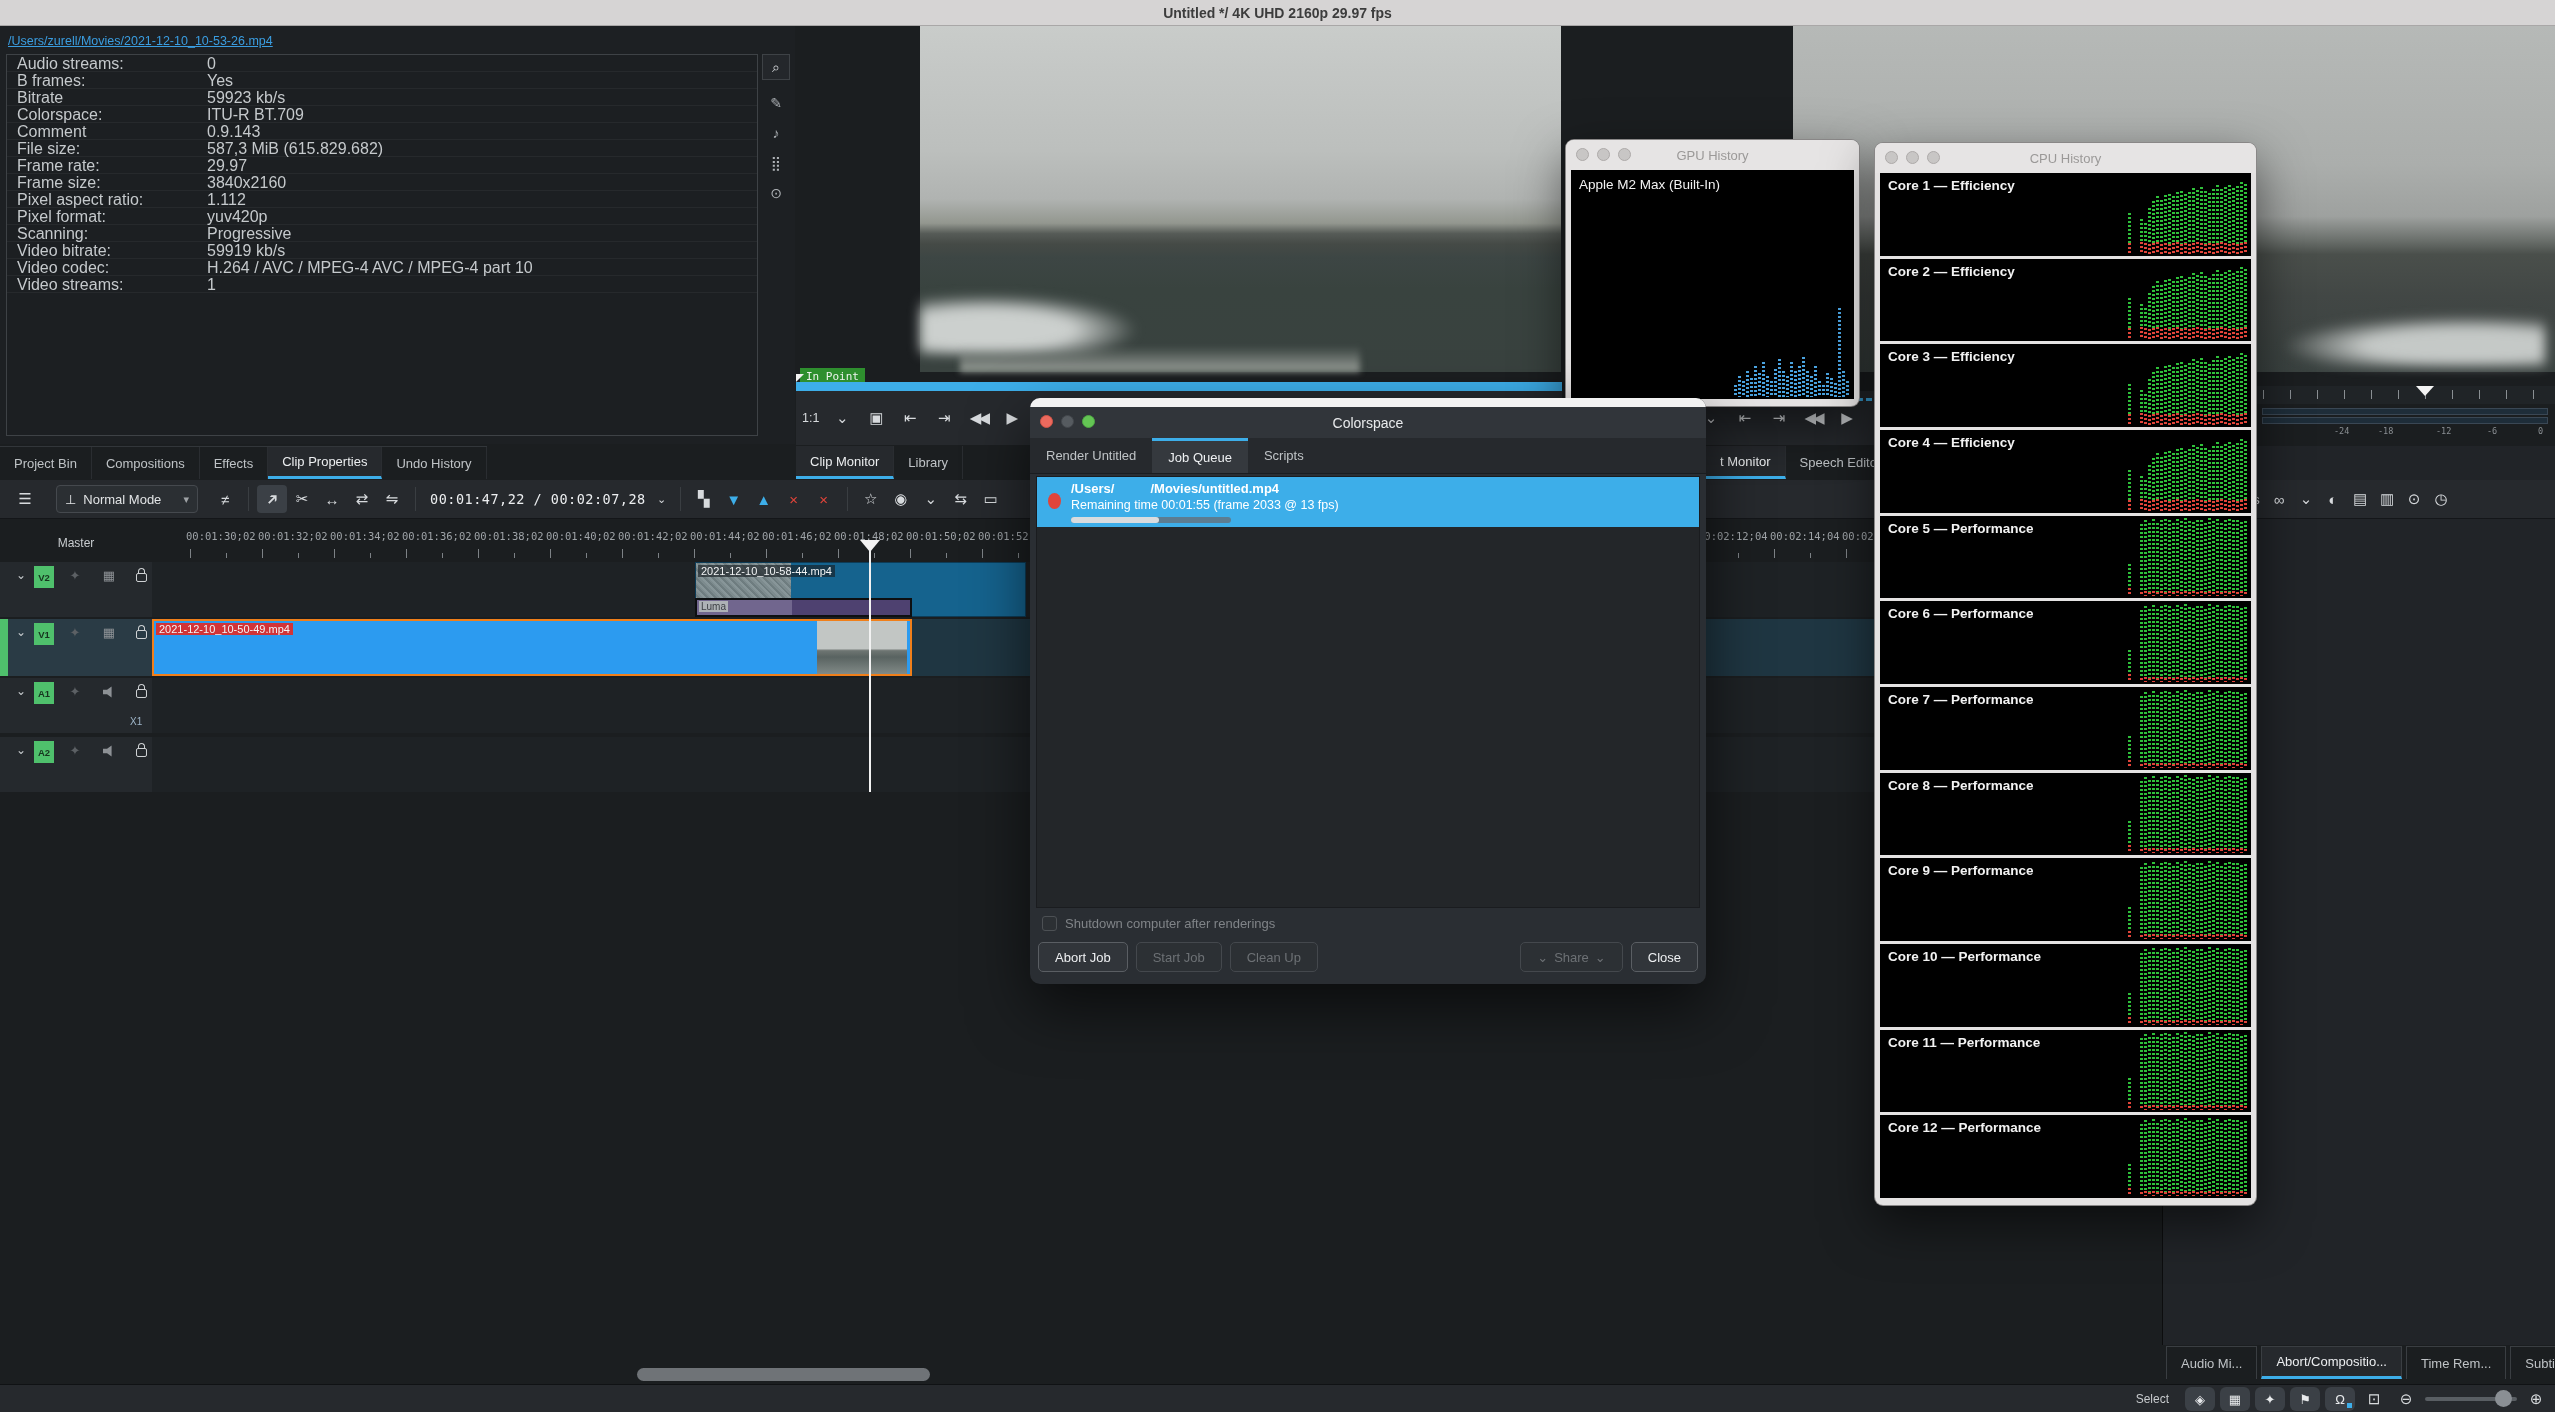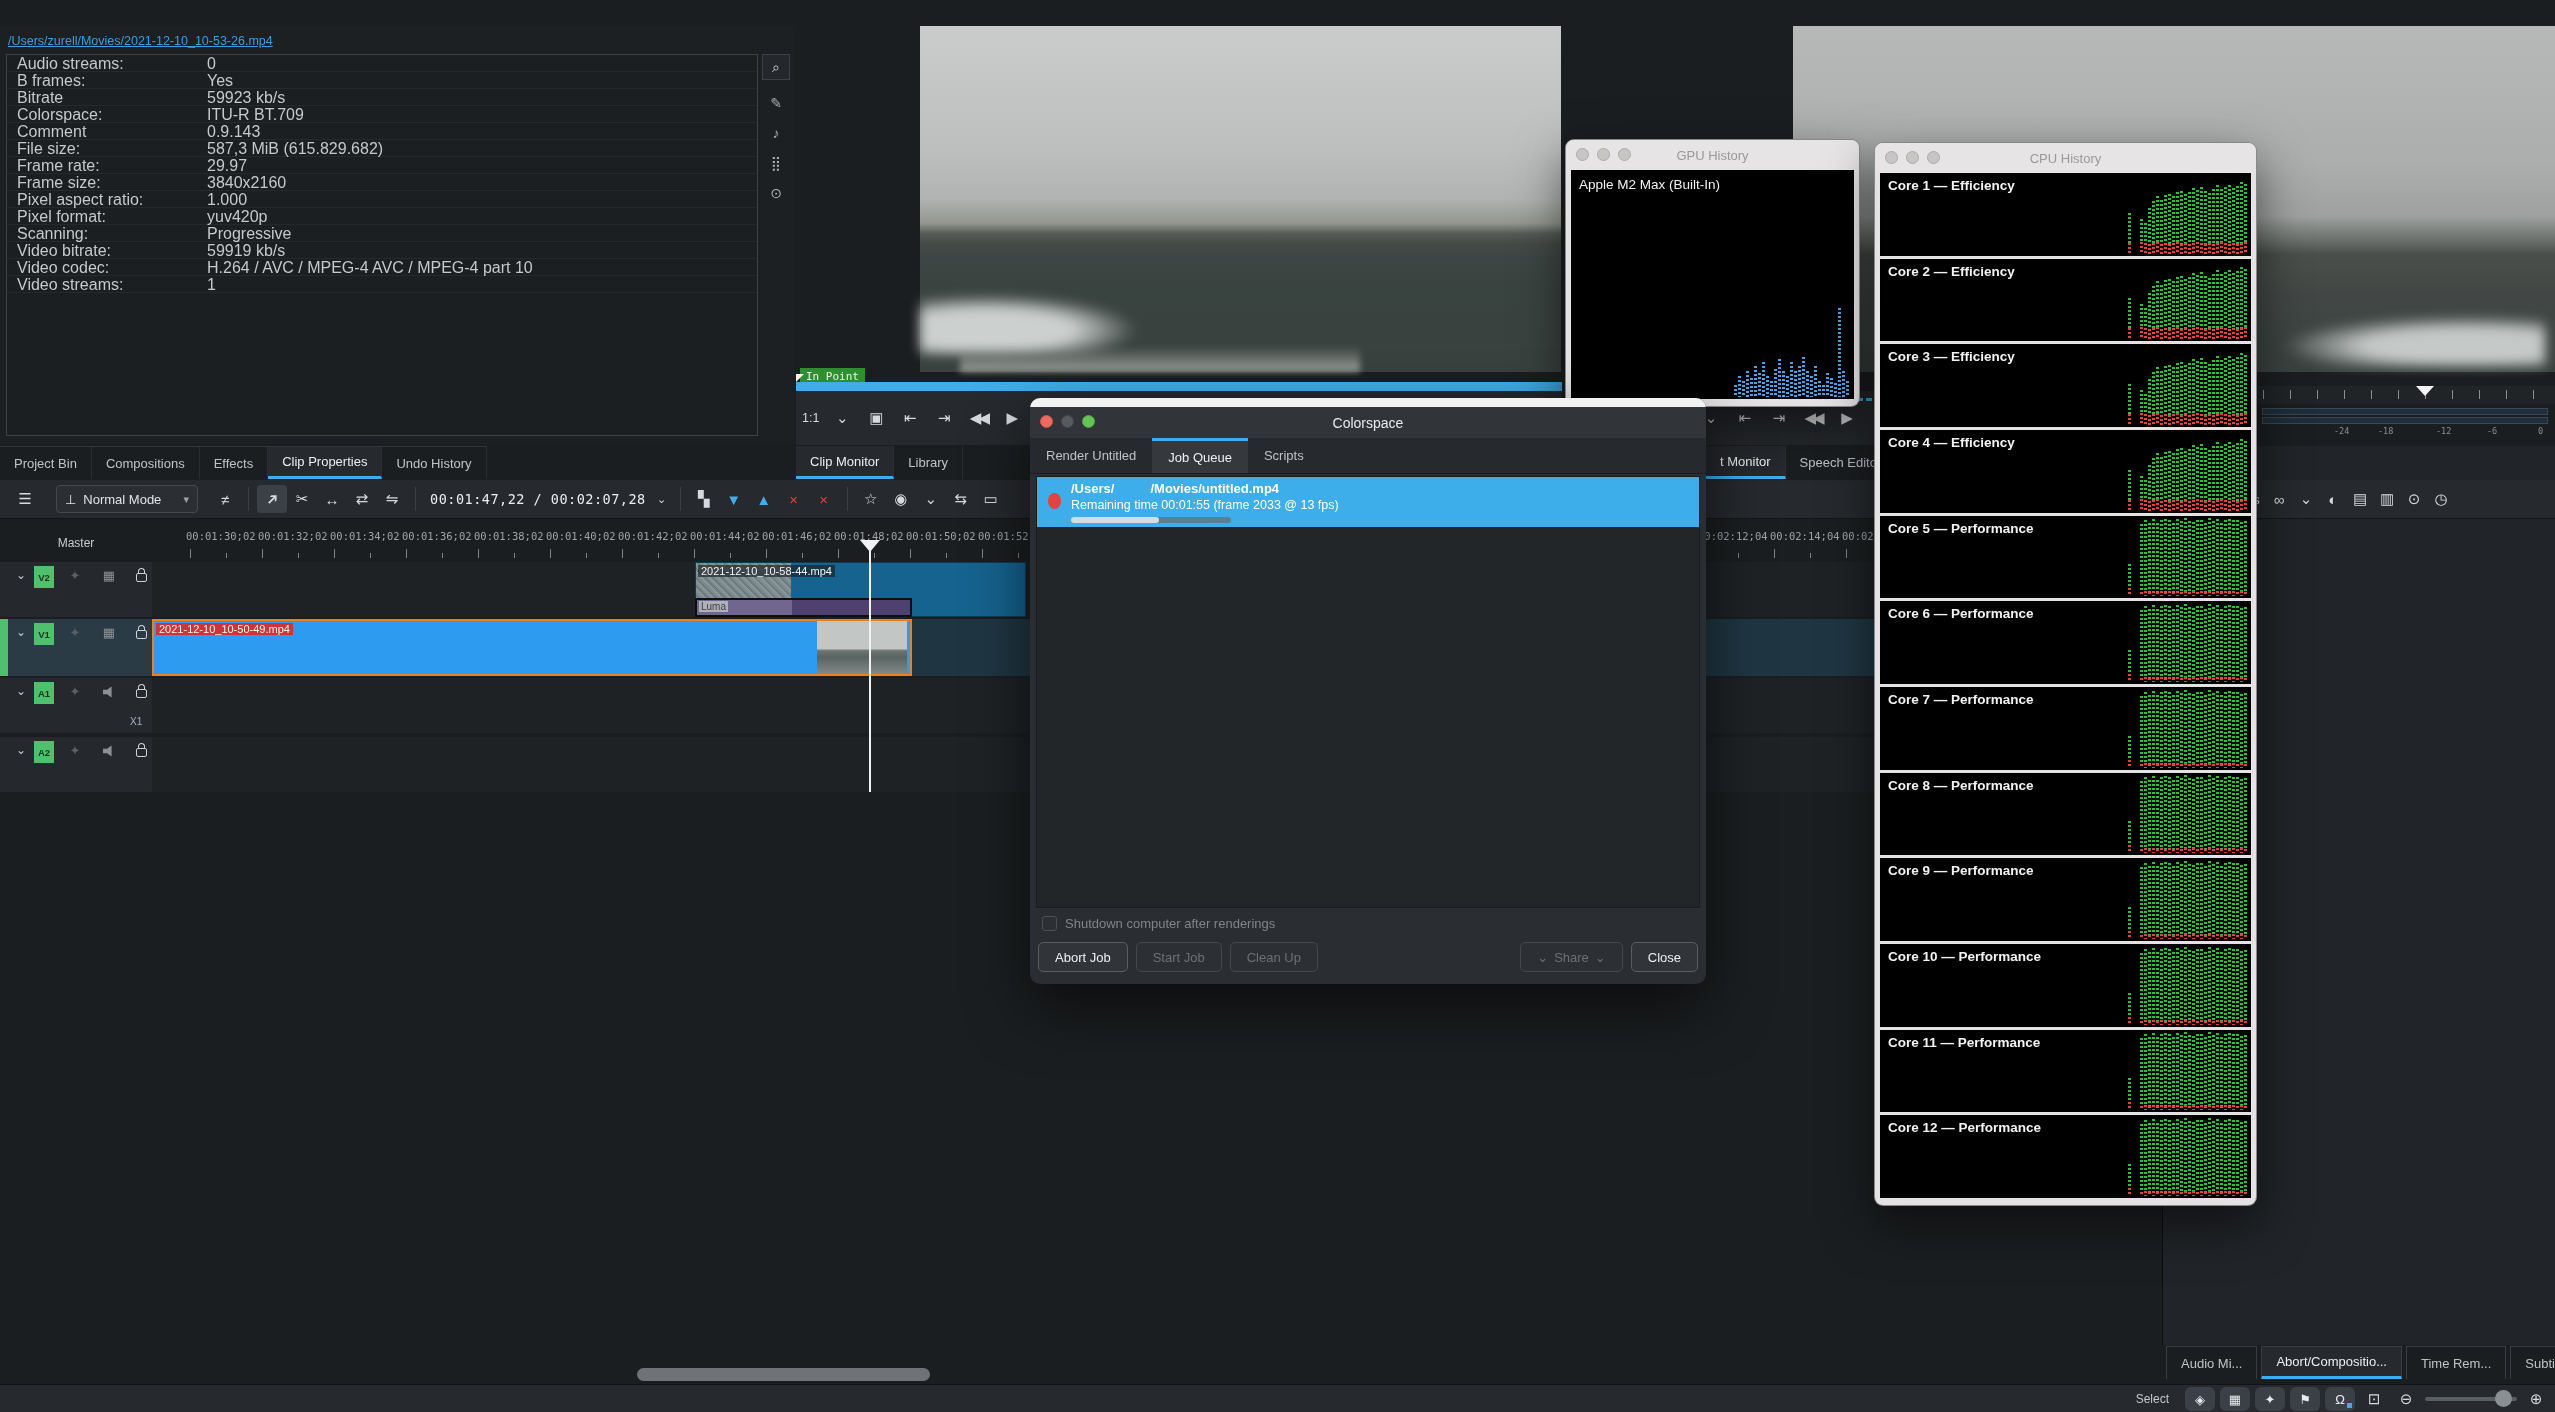--- a/index.html
+++ b/index.html
@@ -205,20 +205,23 @@
   .rd-btn { height:30px; padding:12px 16px; border-radius:5px; background:#31353a; border:1px solid #5a5e63;
     color:#eef0f2; font-size:13px; display:flex; align-items:center; gap:6px; }
   .rd-btn.disabled { border-color:#44484d; color:#6d7175; background:#2c3034; }
   .rd-spacer { flex:1; }
 </style>
 </head>
 <body>
 
 <div id="screen">
 
+  <div id="mac-titlebar">
+    <span>Untitled */ 4K UHD 2160p 29.97 fps</span>
+  </div>
 
   <div id="props-panel">
     <a id="props-link">/Users/zurell/Movies/2021-12-10_10-53-26.mp4</a>
     <div id="props-box">
         <div class="prop-row">
           <div class="prop-label">Audio streams:</div>
           <div class="prop-value">0</div>
         </div>
         <div class="prop-row">
           <div class="prop-label">B frames:</div>
@@ -243,21 +246,21 @@
         <div class="prop-row">
           <div class="prop-label">Frame rate:</div>
           <div class="prop-value">29.97</div>
         </div>
         <div class="prop-row">
           <div class="prop-label">Frame size:</div>
           <div class="prop-value">3840x2160</div>
         </div>
         <div class="prop-row">
           <div class="prop-label">Pixel aspect ratio:</div>
-          <div class="prop-value">1.000</div>
+          <div class="prop-value">1.112</div>
         </div>
         <div class="prop-row">
           <div class="prop-label">Pixel format:</div>
           <div class="prop-value">yuv420p</div>
         </div>
         <div class="prop-row">
           <div class="prop-label">Scanning:</div>
           <div class="prop-value">Progressive</div>
         </div>
         <div class="prop-row">

